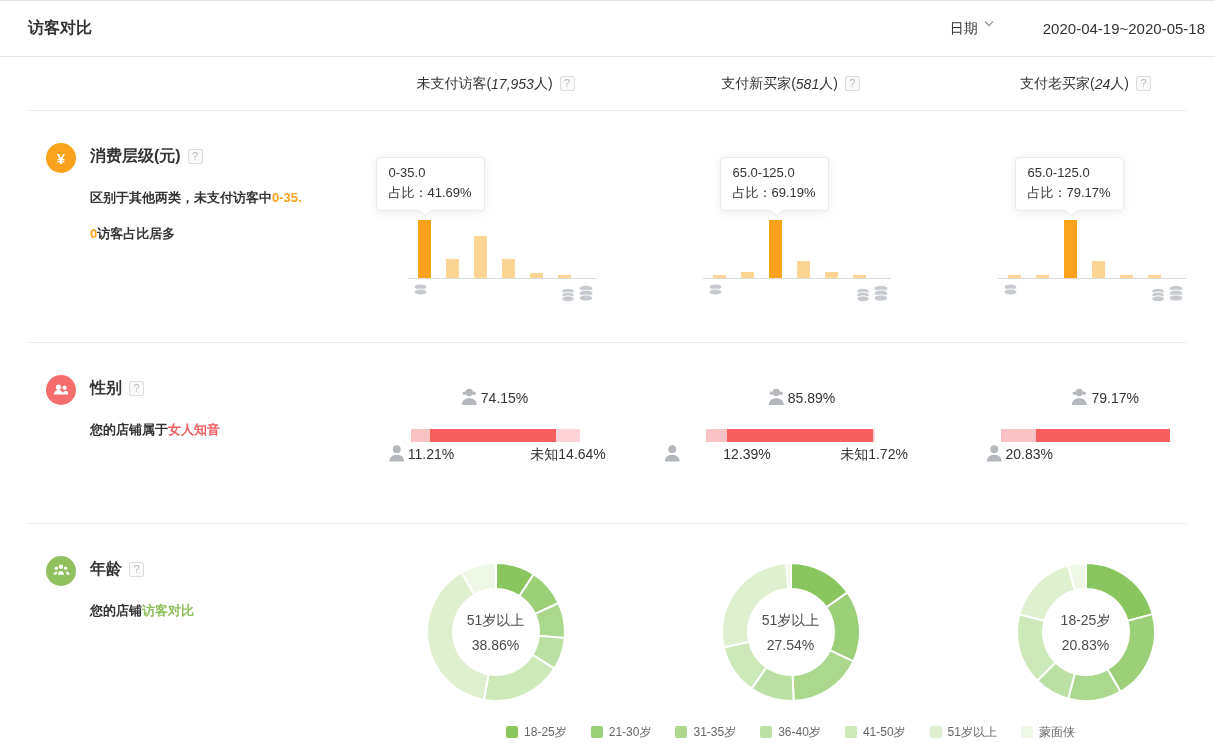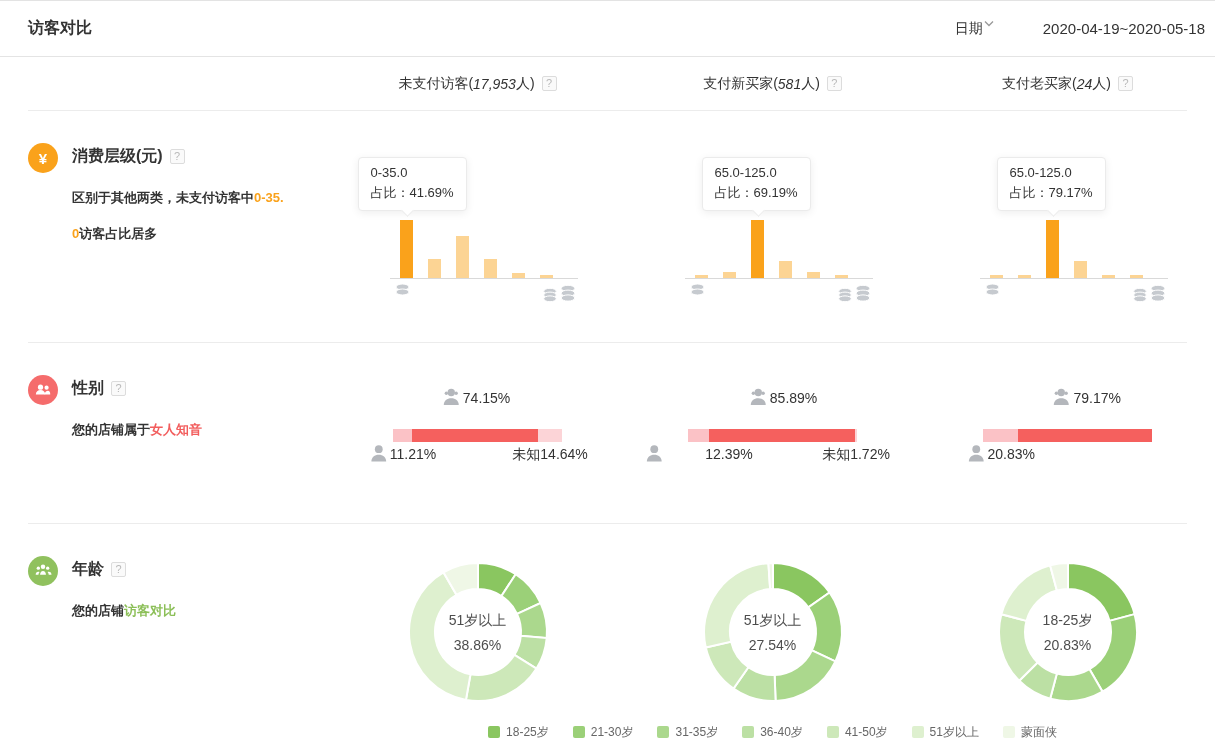--- a/index.html
+++ b/index.html
@@ -5,24 +5,24 @@
   * { margin:0; padding:0; box-sizing:border-box; }
   html,body { background:#fff; }
   body { font-family:"Liberation Sans","DejaVu Sans",sans-serif; color:#333; }
   .page { width:1215px; height:743px; background:#fff; overflow:hidden; position:relative; }
 
   
   .topbar { height:57px; display:flex; align-items:center; justify-content:space-between;
             padding:0 10px 0 28px; border-top:1px solid #e3e3e3; border-bottom:1px solid #e4e4e4; }
   .page-title { font-size:16px; font-weight:bold; color:#333; }
   .date-ctl { display:flex; align-items:center; }
-  .date-dd { display:flex; align-items:flex-start; font-size:14px; color:#333; cursor:pointer; margin-right:48px; }
+  .date-dd { display:flex; align-items:flex-start; gap:5px; font-size:14px; color:#333; cursor:pointer; margin-right:48px; }
   .date-range { font-size:15px; color:#333; }
 
-  .grid { display:grid; grid-template-columns:330px 295px 295px 295px; }
+  .grid { display:grid; grid-template-columns:330px 295px 295px 295px;margin-left:18px; }
   .divider { border-top:1px solid #ececec; margin:0 28px; }
 
   
   .col-headers { height:53px; }
   .col-head { display:flex; align-items:center; justify-content:center; font-size:14px; color:#333; }
   .col-head i { font-style:italic; }
   .q { display:inline-flex; width:15px; height:15px; border:1px solid #dcdcdc; border-radius:2px;
        background:#fafafa; color:#b9b9b9; font-size:11px; line-height:1; align-items:center;
        justify-content:center; margin-left:7px; cursor:pointer; flex:none; }
 

